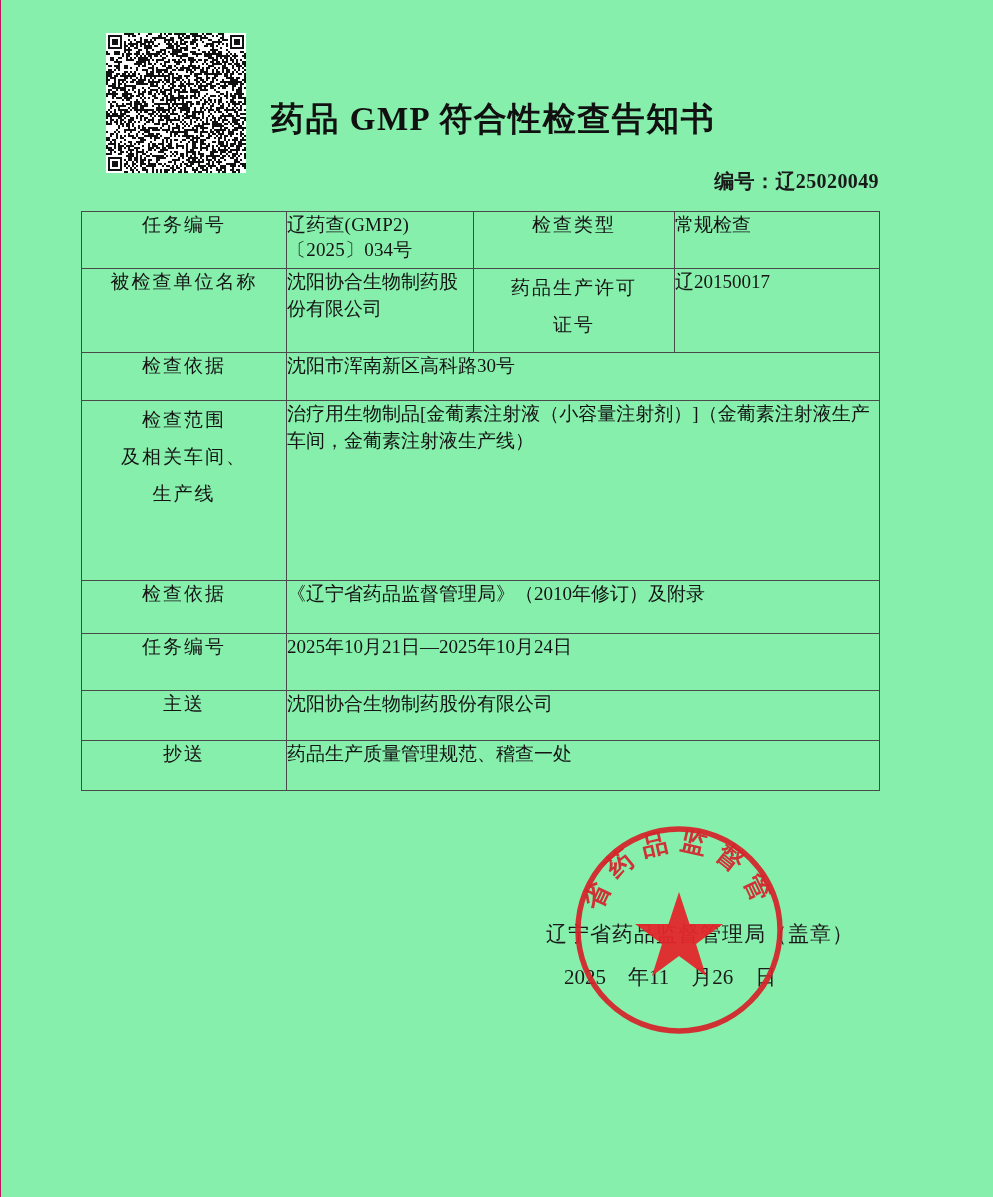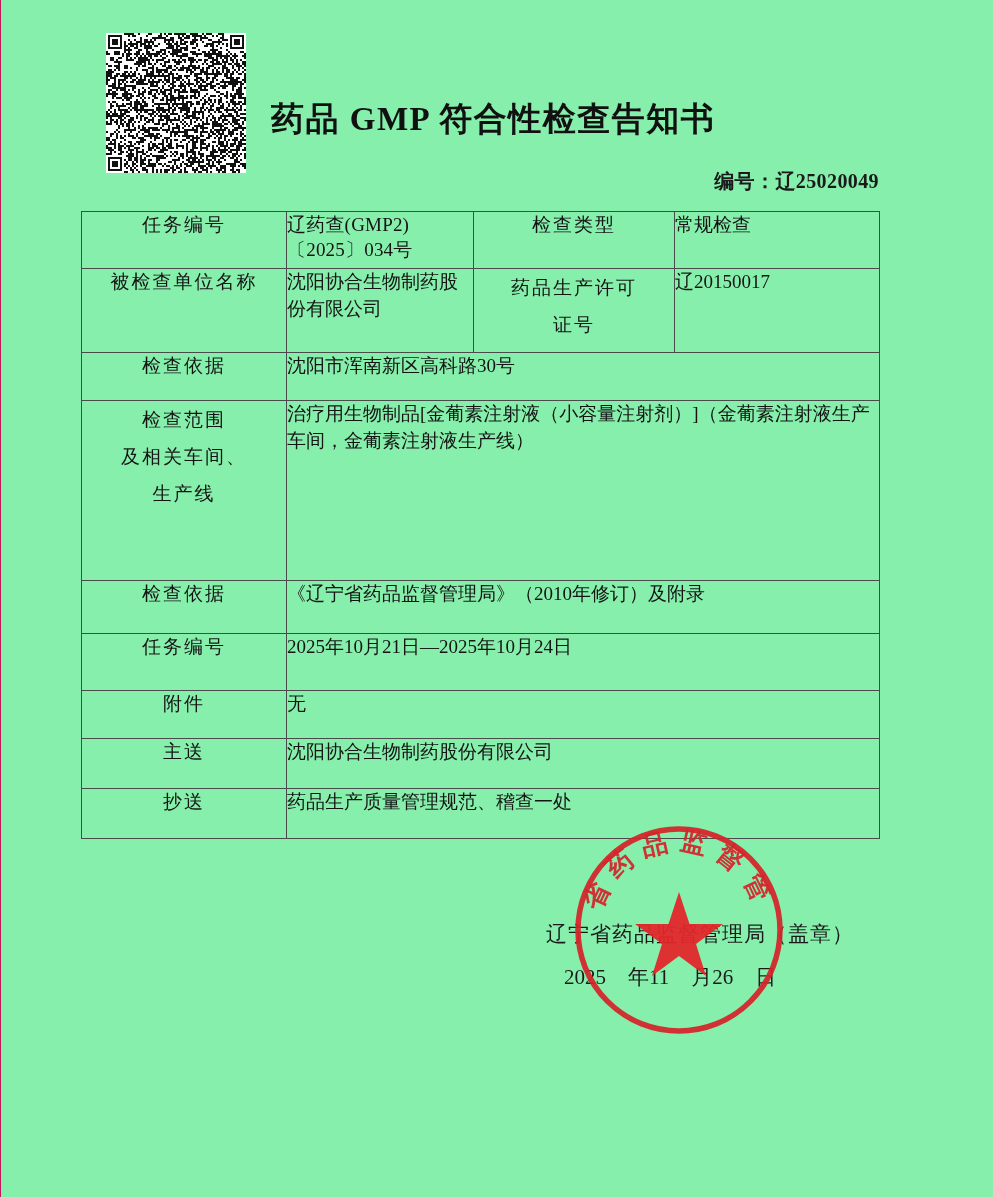--- a/index.html
+++ b/index.html
@@ -185,24 +185,20 @@
         <td class="lbl">检查依据</td>
         <td class="val" colspan="3">《辽宁省药品监督管理局》（2010年修订）及附录</td>
       </tr>
 
       <tr style="height:57px">
         <td class="lbl">任务编号</td>
         <td class="val" colspan="3">2025年10月21日—2025年10月24日</td>
       </tr>
 
 
-      <tr style="height:48px">
-        <td class="lbl">附件</td>
-        <td class="val" colspan="3">无</td>
-      </tr>
 
       <tr style="height:50px">
         <td class="lbl">主送</td>
         <td class="val" colspan="3">沈阳协合生物制药股份有限公司</td>
       </tr>
 
       <tr style="height:50px">
         <td class="lbl">抄送</td>
         <td class="val" colspan="3">药品生产质量管理规范、稽查一处</td>
       </tr>

